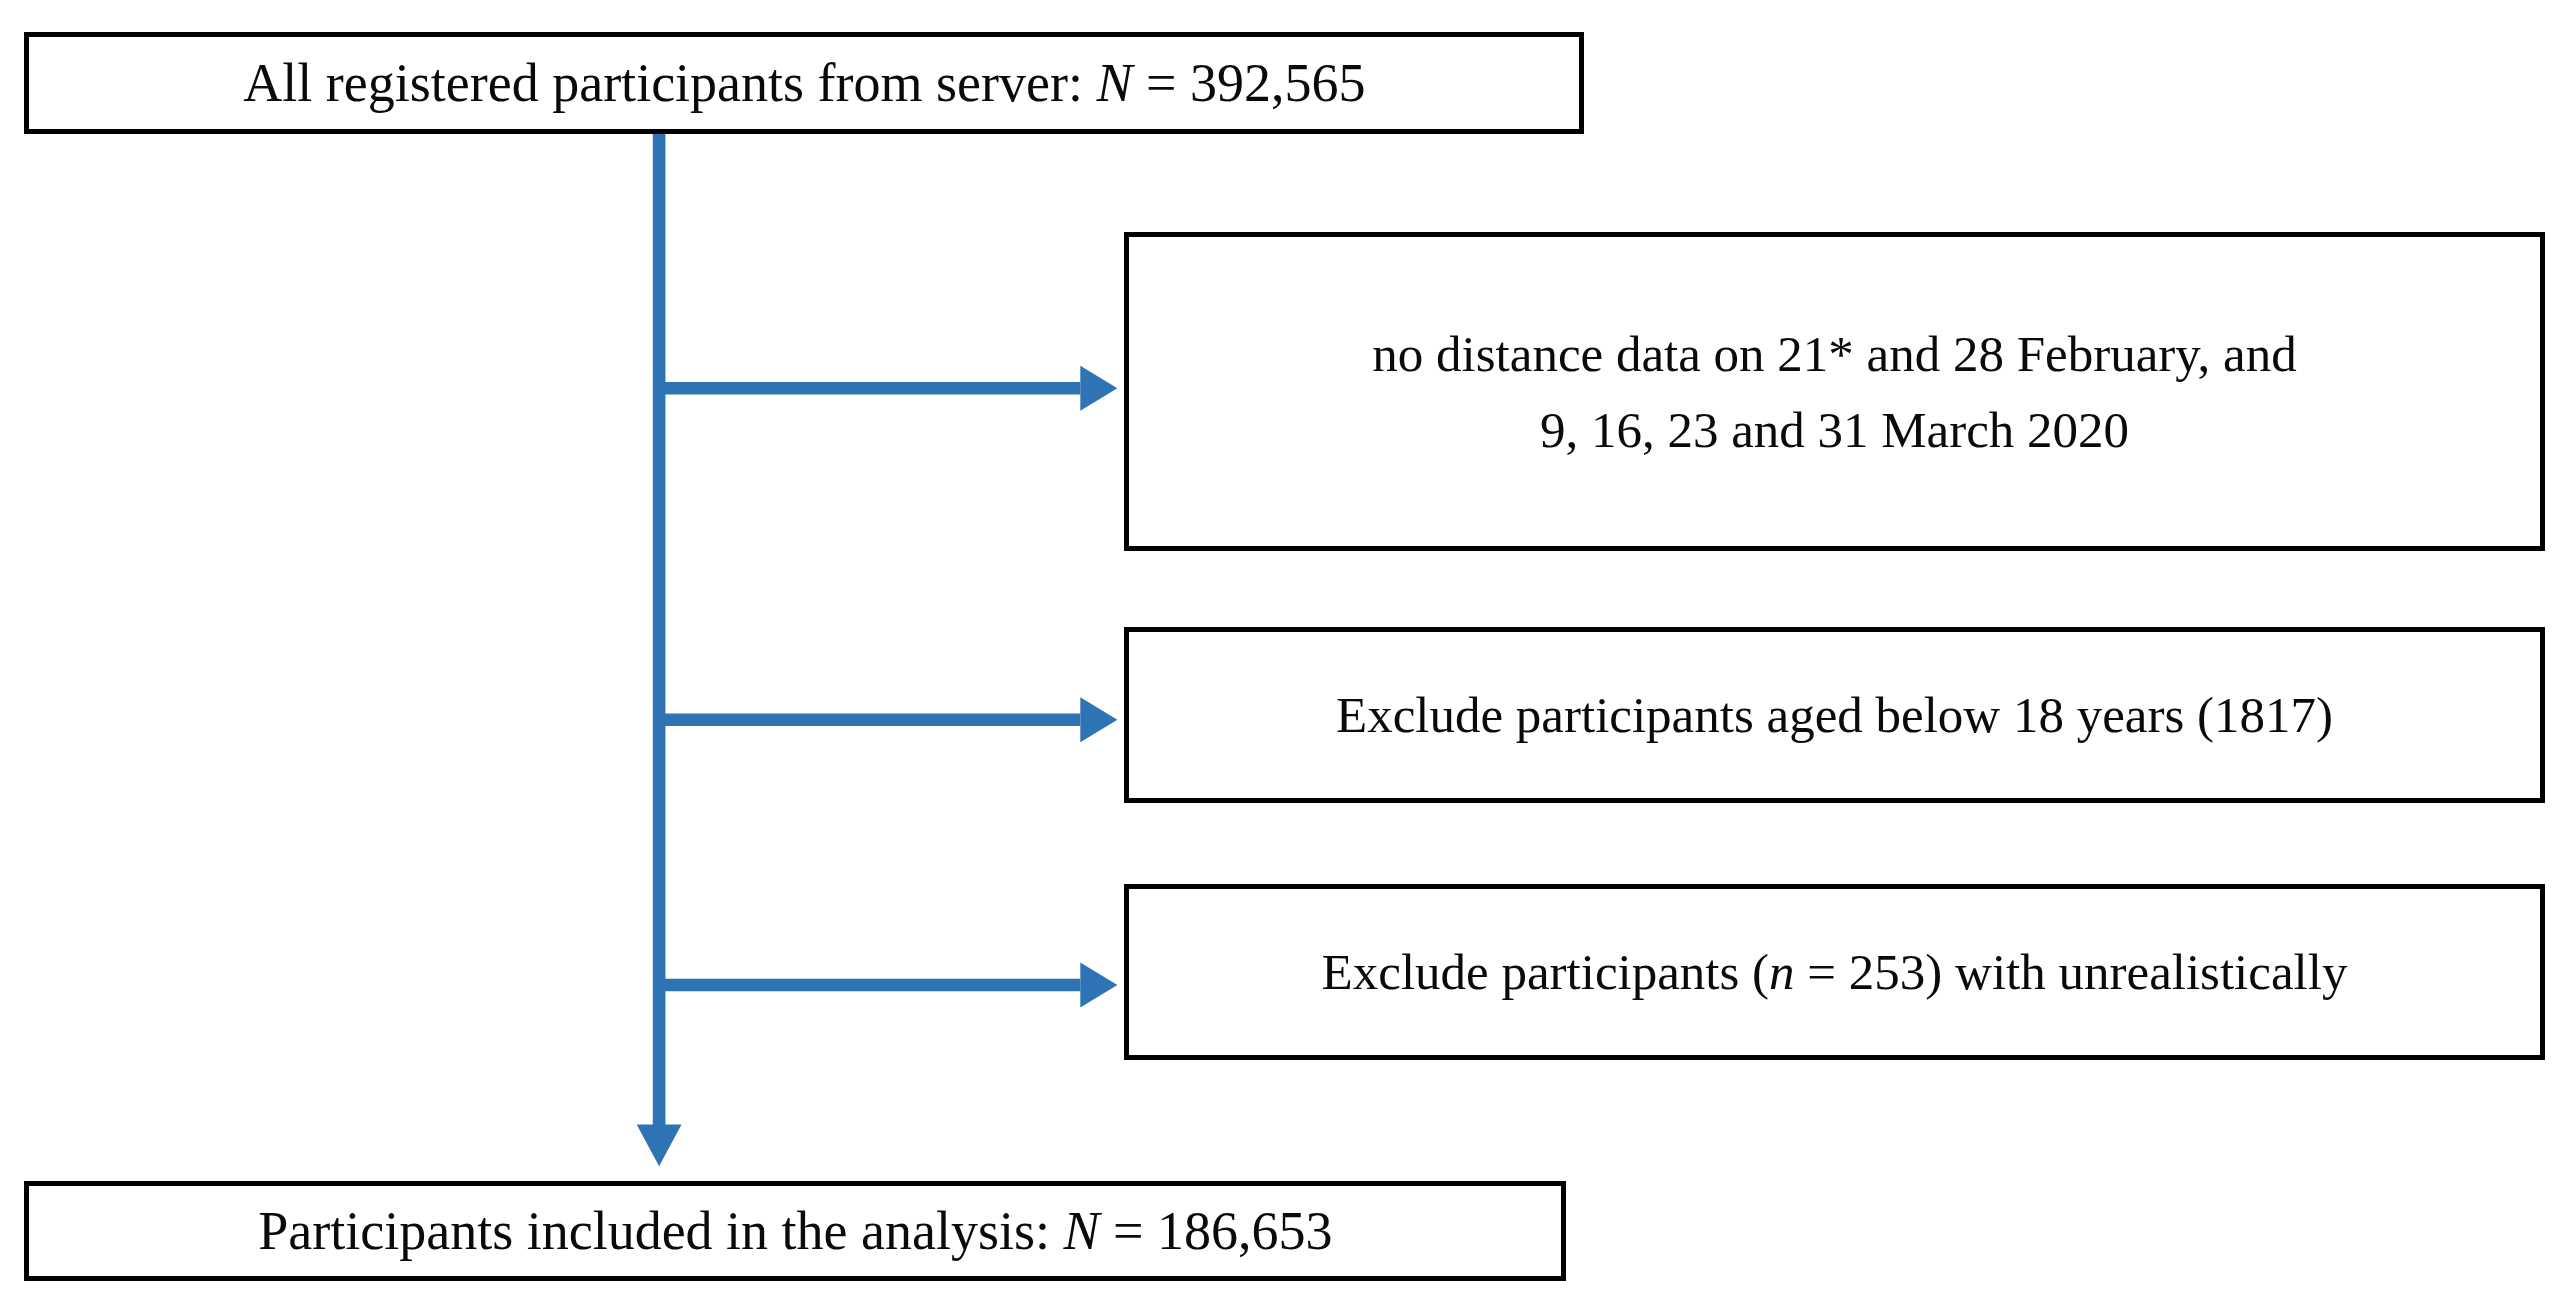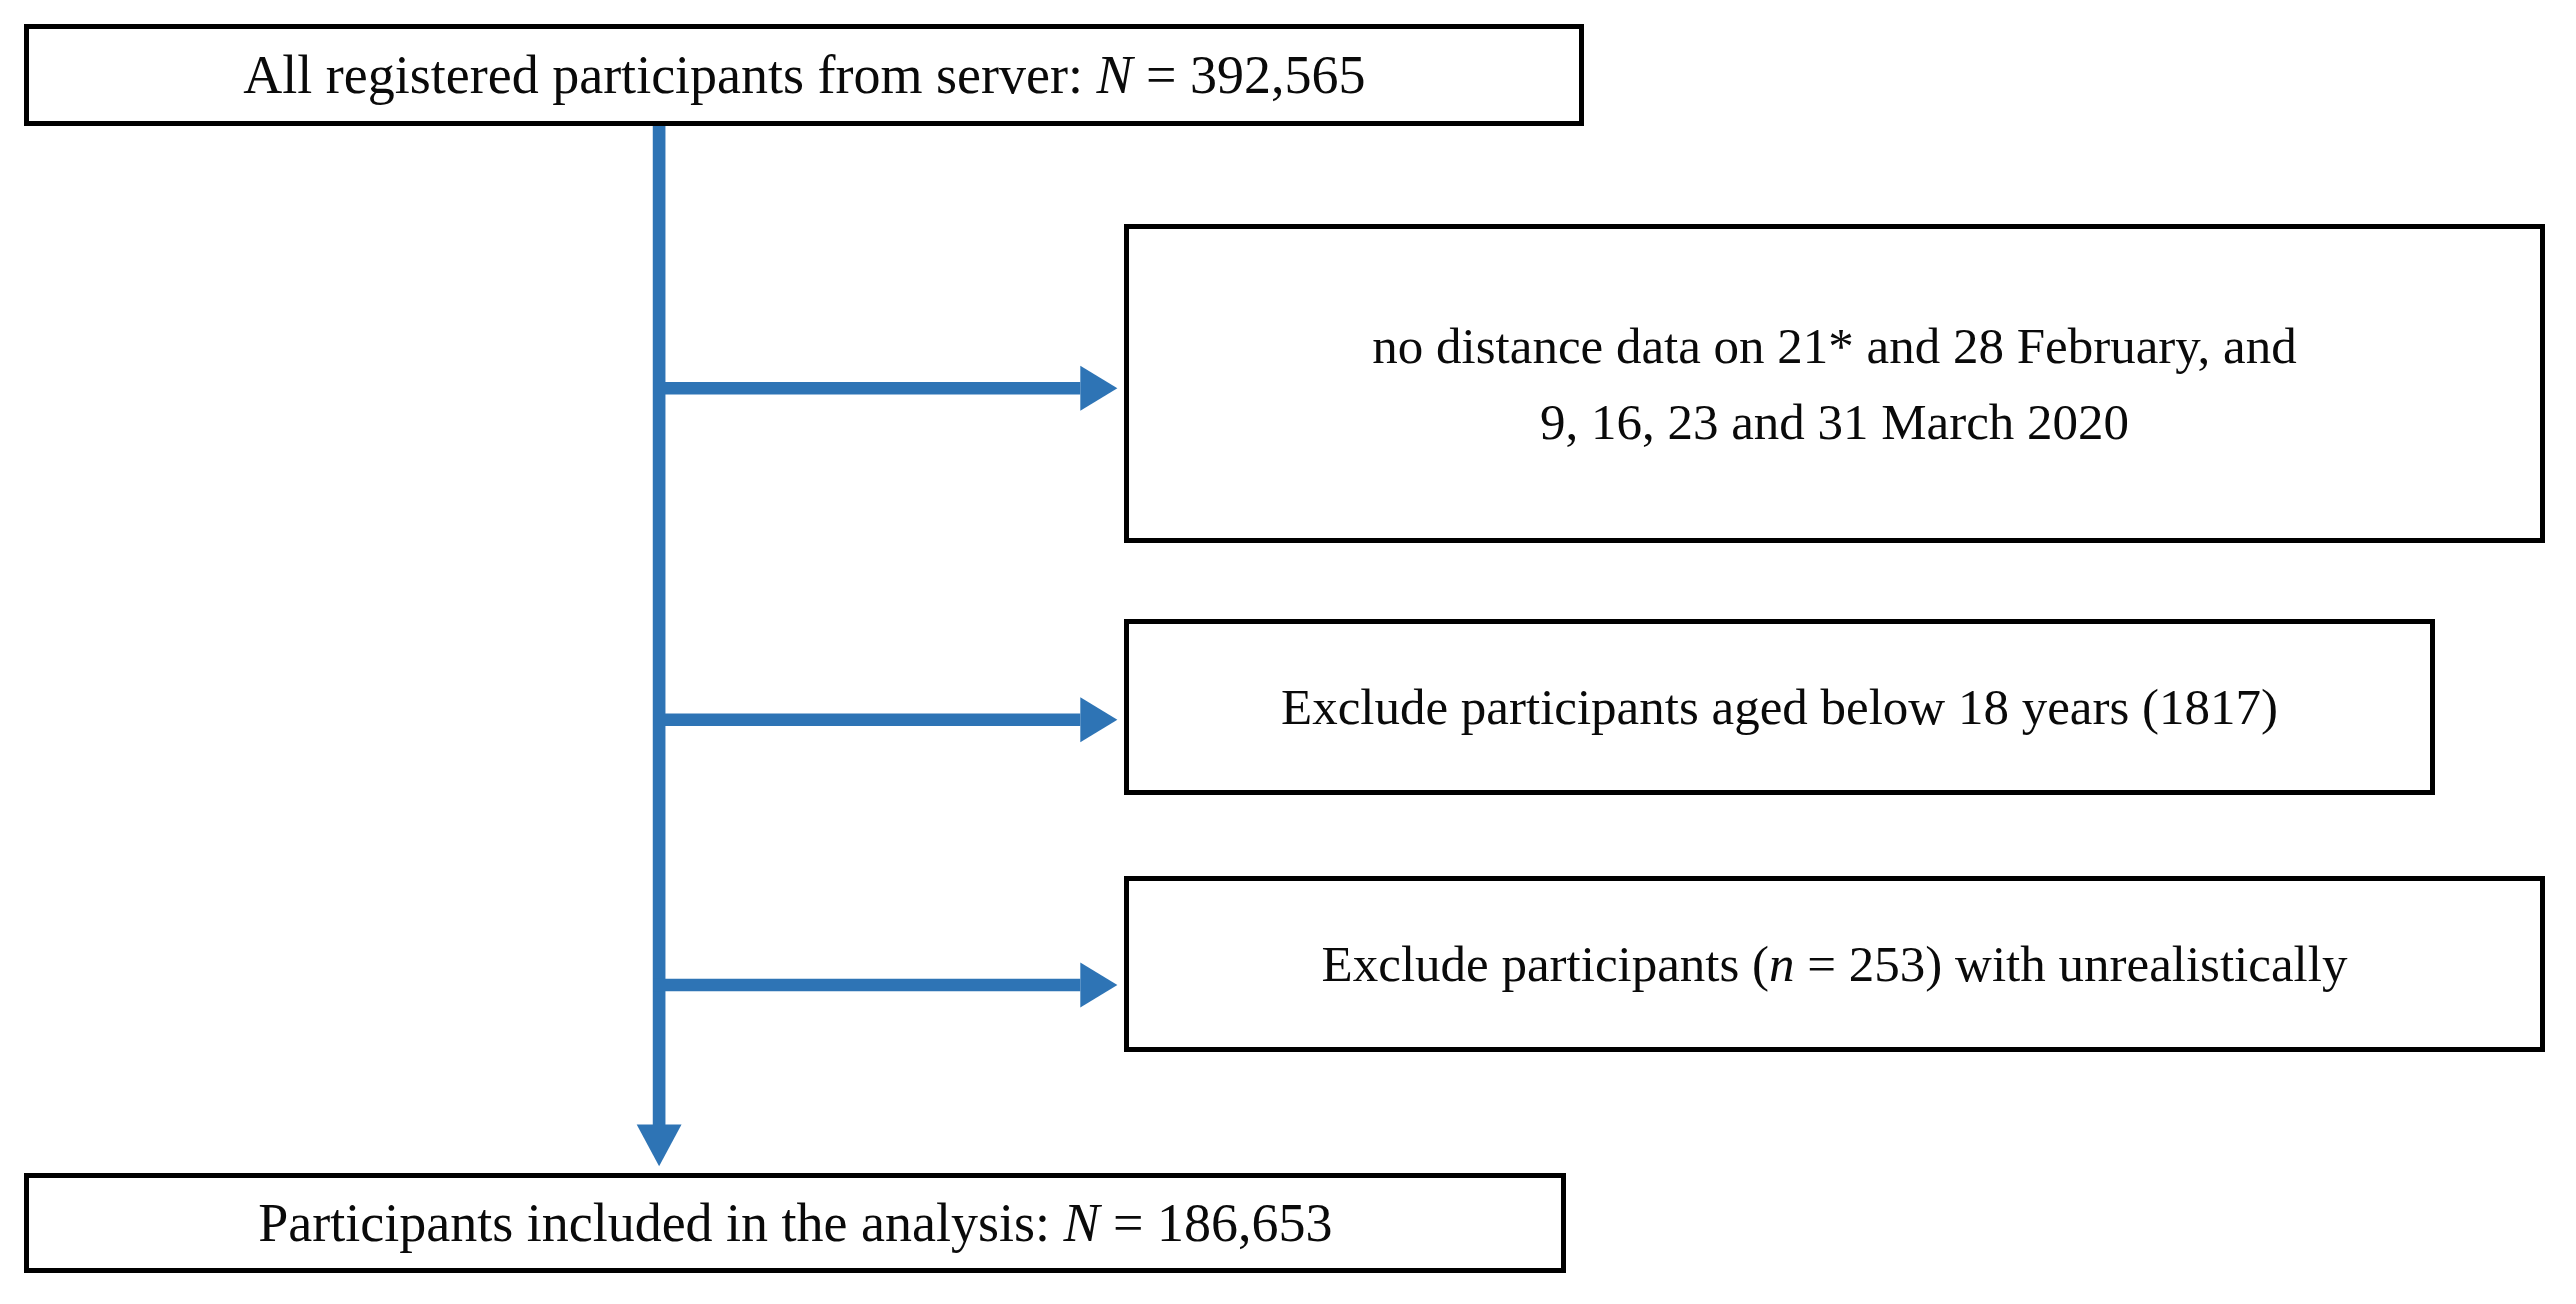--- a/index.html
+++ b/index.html
@@ -19,20 +19,21 @@
   .box {
     position: absolute;
     box-sizing: border-box;
     border: 5.9px solid #000000;
     background: #ffffff;
     display: flex;
     flex-direction: column;
     align-items: center;
     justify-content: center;
     text-align: center;
+    margin-top: 8px;
   }
   .box .line {
     display: block;
     white-space: nowrap;
   }
   .wide-box {
     font-size: 54px;
     line-height: 68px;
   }
   .excl-box {
@@ -44,21 +45,21 @@
     position: absolute;
     left: 0;
     top: 0;
     width: 2576px;
     height: 1305px;
     pointer-events: none;
   }
   
   #top-box    { left: 24.4px;   top: 24.4px;   width: 1560px; height: 102px; }
   #excl-box-1 { left: 1124px; top: 224px;  width: 1421px; height: 319px; }
-  #excl-box-2 { left: 1124px; top: 619px;  width: 1311px; height: 176px; gap: 46px; }
+  #excl-box-2 { left: 1124px; top: 619px;  width: 1421px; height: 176px; gap: 46px; }
   #excl-box-3 { left: 1124px; top: 876px;  width: 1421px; height: 176px; }
   #bottom-box { left: 24.4px;   top: 1173px; width: 1542px; height: 100px; text-align: right; }
 </style>
 </head>
 <body>
 
 <div id="canvas">
 
   <svg id="connectors" viewBox="0 0 2642 1338" xmlns="http://www.w3.org/2000/svg">
 

